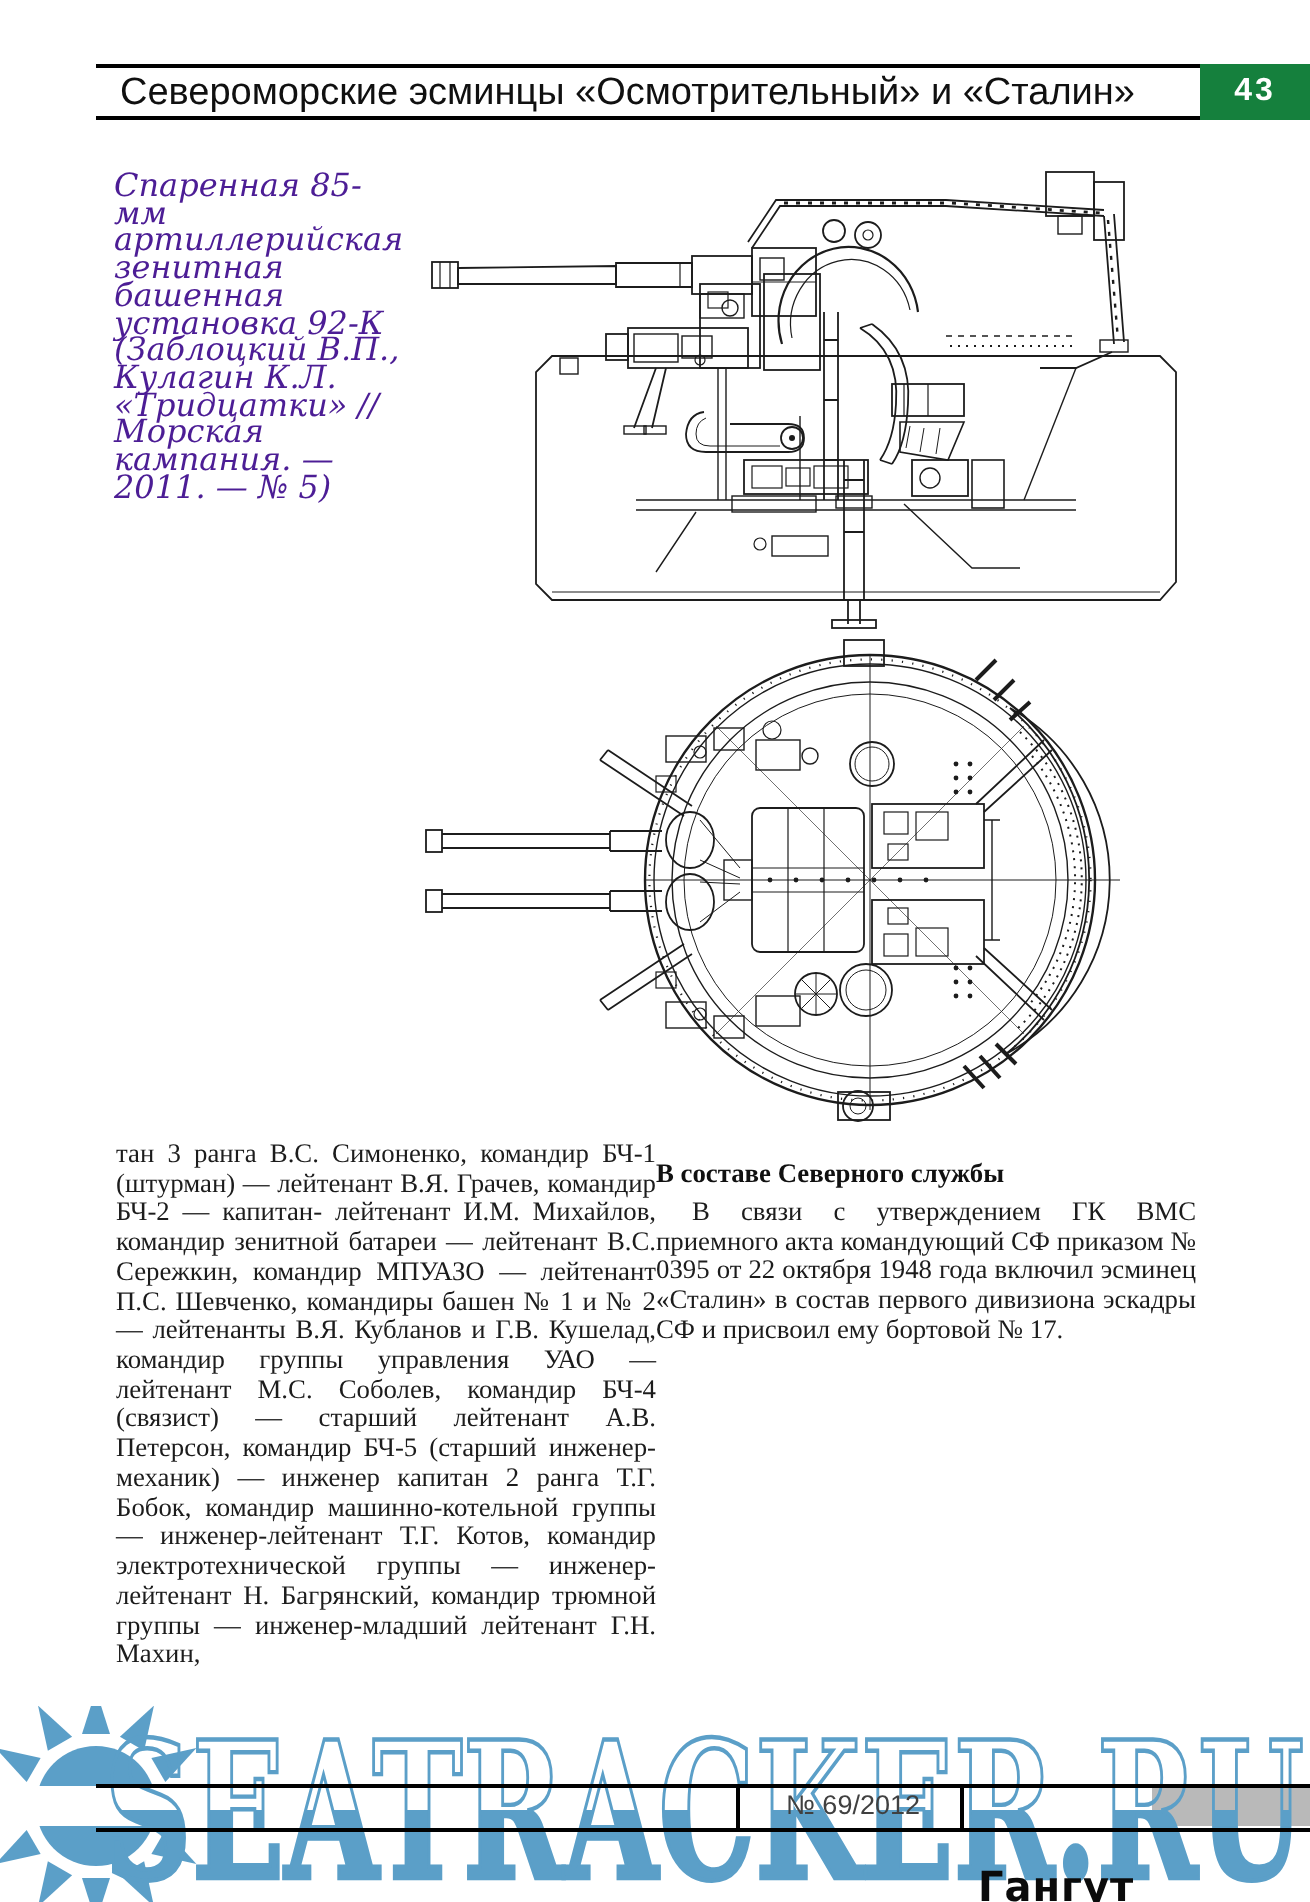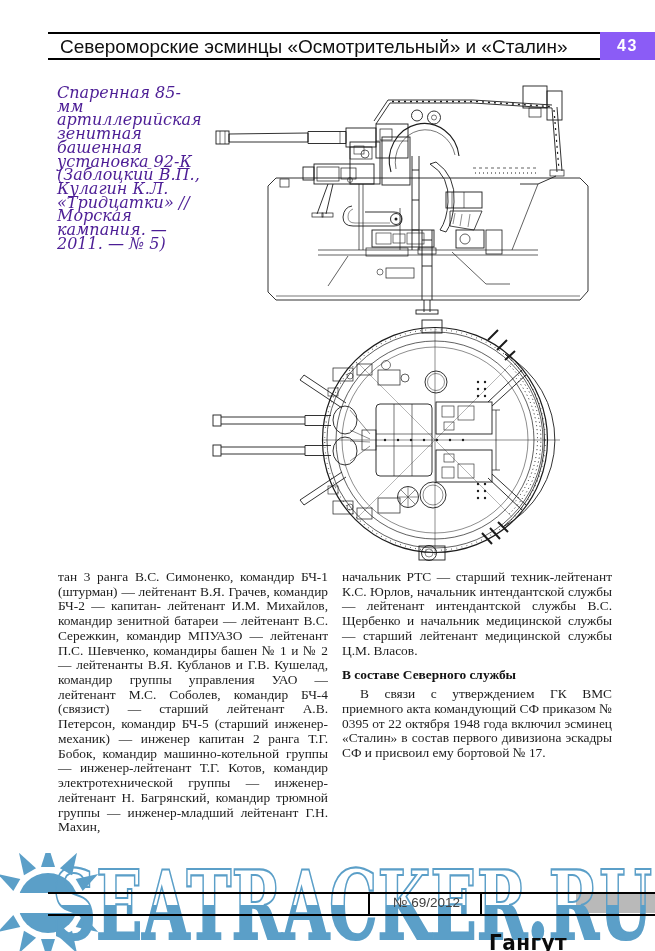--- a/index.html
+++ b/index.html
@@ -2,30 +2,30 @@
 <html><head>
 <meta charset="utf-8">
 <style>
   html,body{margin:0;padding:0;}
   body{width:655px;height:951px;position:relative;background:#ffffff;overflow:hidden;
        font-family:"Liberation Serif",serif;color:#1b1b1b;}
   
   .hrule{position:absolute;background:#000;}
   .header-title{position:absolute;left:60px;top:36px;width:530px;
     font-family:"Liberation Sans",sans-serif;font-size:19px;color:#101010;}
-  .page-badge{position:absolute;left:600px;top:32px;width:55px;height:28px;background:#8b5cf6;
+  .page-badge{position:absolute;left:600px;top:32px;width:55px;height:28px;background:#15803d;
     color:#fff;font-family:"Liberation Sans",sans-serif;font-weight:bold;font-size:16px;
     letter-spacing:1.5px;display:flex;align-items:center;justify-content:center;}
   
   .caption{position:absolute;left:57px;top:86px;width:150px;font-style:italic;
     font-family:"DejaVu Serif","Liberation Serif",serif;font-size:16px;line-height:13.7px;color:#4c1d95;}
   
   .fig{position:absolute;}
   
-  .columns{position:absolute;left:58px;top:570px;width:554px;display:flex;gap:14px;}
+  .columns{position:absolute;left:58px;top:570px;width:554px;display:flex;}
   .col{width:270px;font-size:13.4px;line-height:14.72px;text-align:justify;color:#1c1c1c;}
   .col p{margin:0;}
   .col p.indent{text-indent:18px;}
   .col h3{margin:9px 0 5px 0;font-size:13.4px;line-height:15px;color:#111;}
   
   .frule{position:absolute;background:#000;z-index:6;}
   .issue{position:absolute;left:372px;top:895px;width:88px;text-align:right;z-index:6;
     font-family:"Liberation Sans",sans-serif;font-size:13.5px;color:#404040;}
   .graybar{position:absolute;left:576px;top:894px;width:79px;height:19px;background:#b9b9b9;z-index:2;}
   .logo{position:absolute;left:489px;top:891px;z-index:7;font-family:"DejaVu Sans","Liberation Sans",sans-serif;
@@ -229,21 +229,20 @@
         <circle cx="285" cy="180" r="1.2"></circle>
     </g>
   </g>
 </svg>
 
 <div class="columns">
   <div class="col">
     <p>тан 3 ранга В.С. Симоненко, командир БЧ-1 (штурман) — лейтенант В.Я. Грачев, командир БЧ-2 — капитан- лейтенант И.М. Михайлов, командир зенитной батареи — лейтенант В.С. Сережкин, командир МПУАЗО — лейтенант П.С. Шевченко, командиры башен № 1 и № 2 — лейтенанты В.Я. Кубланов и Г.В. Кушелад, командир группы управления УАО — лейтенант М.С. Соболев, командир БЧ-4 (связист) — старший лейтенант А.В. Петерсон, командир БЧ-5 (старший инженер-механик) — инженер капитан 2 ранга Т.Г. Бобок, командир машинно-котельной группы — инженер-лейтенант Т.Г. Котов, командир электротехнической группы — инженер-лейтенант Н. Багрянский, командир трюмной группы — инженер-младший лейтенант Г.Н. Махин,</p>
   </div>
   <div class="col">
-    <p>начальник РТС — старший техник-лейтенант К.С. Юрлов, начальник интендантской службы — лейтенант интендантской службы В.С. Щербенко и начальник медицинской службы — старший лейтенант медицинской службы Ц.М. Власов.</p>
     <h3>В составе Северного службы</h3>
     <p class="indent">В связи с утверждением ГК ВМС приемного акта командующий СФ приказом № 0395 от 22 октября 1948 года включил эсминец «Сталин» в состав первого дивизиона эскадры СФ и присвоил ему бортовой № 17.</p>
   </div>
 </div>
 
 <div class="graybar"></div>
 
 <svg class="watermark" viewBox="0 0 655 98">
   <defs>
     <clipPath id="wmclip">

